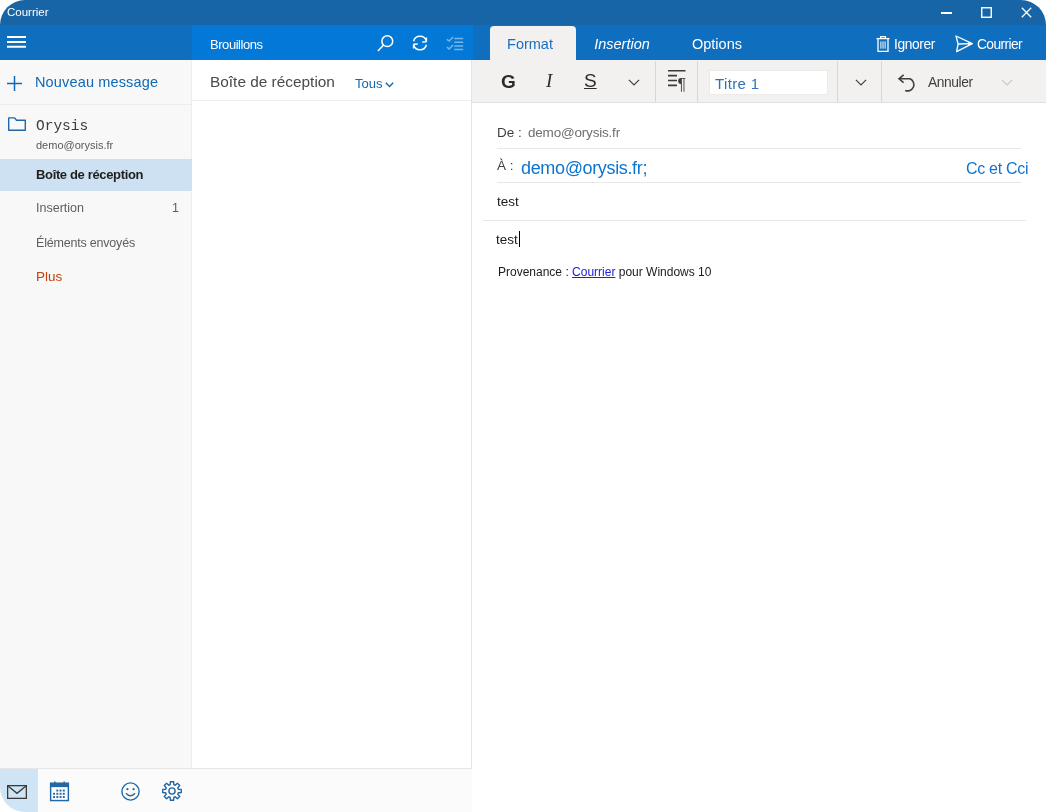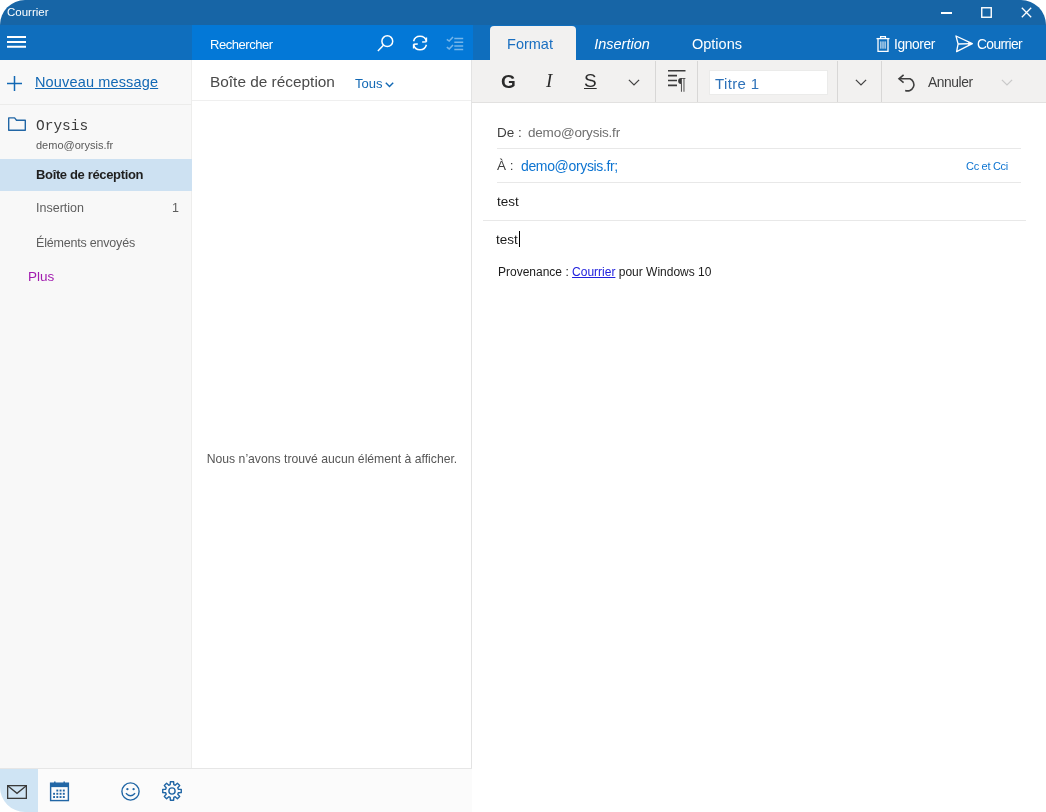--- a/index.html
+++ b/index.html
@@ -22,21 +22,21 @@
     <path d="M0.8 0.8 L10.2 10.2 M10.2 0.8 L0.8 10.2" stroke="#fff" stroke-width="1.3"></path>
   </svg>
 
   <div class="abs" style="left:0;top:25px;width:1046px;height:35px;background:#0f6ebd;"></div>
   <div class="abs" style="left:192px;top:25px;width:281px;height:35px;background:#0378d7;"></div>
 
   <svg class="abs" style="left:7px;top:36px;" width="19" height="12" viewBox="0 0 19 12">
     <path d="M0 1.1 H19 M0 5.9 H19 M0 10.7 H19" stroke="#fff" stroke-width="2"></path>
   </svg>
 
-  <div class="abs" style="left:210px;top:37px;font-size:13px;letter-spacing:-0.45px;color:#fff;">Rechercher</div>
+  <div class="abs" style="left:210px;top:37px;font-size:13px;letter-spacing:-0.45px;color:#fff;">Brouillons</div>
   <svg class="abs" style="left:377px;top:32px;" width="20" height="21" viewBox="0 0 20 21">
     <circle cx="10.3" cy="9.2" r="5.4" fill="none" stroke="#fff" stroke-width="1.5"></circle>
     <path d="M6.4 13.3 L0.9 19" stroke="#fff" stroke-width="1.5"></path>
   </svg>
   <svg class="abs" style="left:410px;top:33px;" width="20" height="20" viewBox="0 0 20 20">
     <path d="M3.6 8.3 A6.6 6.6 0 0 1 16.4 8.3" fill="none" stroke="#fff" stroke-width="1.5"></path>
     <path d="M16.4 8.8 L16.4 4.4 M16.4 8.8 L12.2 9.1" fill="none" stroke="#fff" stroke-width="1.5"></path>
     <path d="M16.4 11.7 A6.6 6.6 0 0 1 3.6 11.7" fill="none" stroke="#fff" stroke-width="1.5"></path>
     <path d="M3.6 11.2 L3.6 15.6 M3.6 11.2 L7.8 10.9" fill="none" stroke="#fff" stroke-width="1.5"></path>
   </svg>
@@ -62,47 +62,46 @@
     <path d="M3.1 9 L17.3 8.6" stroke="#fff" stroke-width="1.3"></path>
     <path d="M17.3 8.6 L13.2 6.9 L13.2 10.4 Z" fill="#fff"></path>
   </svg>
   <div class="abs" style="left:977px;top:37px;font-size:13.8px;letter-spacing:-0.6px;color:#fff;">Courrier</div>
 
   <div class="abs" style="left:0;top:60px;width:192px;height:709px;background:#f8f8f8;border-right:1px solid #ededec;box-sizing:border-box;"></div>
 
   <svg class="abs" style="left:7px;top:76px;" width="15" height="15" viewBox="0 0 15 15">
     <path d="M7.5 0 V15 M0 7.5 H15" stroke="#1268b4" stroke-width="1.5"></path>
   </svg>
-  <div class="abs" style="left:35px;top:73.5px;font-size:14.5px;letter-spacing:0.15px;color:#1268b4;text-decoration:underline;">Nouveau message</div>
+  <div class="abs" style="left:35px;top:73.5px;font-size:14.5px;letter-spacing:0.15px;color:#1268b4;">Nouveau message</div>
   <div class="abs" style="left:0;top:104px;width:192px;height:1px;background:#ececeb;"></div>
 
   <svg class="abs" style="left:8px;top:117px;" width="18" height="14" viewBox="0 0 18 14">
     <path d="M0.7 13.3 V0.9 H6.6 L8.5 3.2 H17.3 V13.3 Z" fill="none" stroke="#2166a5" stroke-width="1.4" stroke-linejoin="round"></path>
   </svg>
   <div class="abs" style="left:36px;top:118px;font-size:14.5px;color:#3b3b3b;font-family:Liberation Mono, monospace;">Orysis</div>
   <div class="abs" style="left:36px;top:139px;font-size:11px;color:#595959;">demo@orysis.fr</div>
 
   <div class="abs" style="left:0;top:159px;width:192px;height:32px;background:#cde1f2;"></div>
   <div class="abs" style="left:36px;top:167px;font-size:13px;letter-spacing:-0.35px;font-weight:bold;color:#1f1f1f;">Boîte de réception</div>
 
   <div class="abs" style="left:36px;top:201px;font-size:12.5px;color:#5e5e5e;">Insertion</div>
   <div class="abs" style="left:172px;top:201px;font-size:12.5px;color:#5e5e5e;">1</div>
 
   <div class="abs" style="left:36px;top:236px;font-size:12.5px;letter-spacing:-0.2px;color:#5e5e5e;">Éléments envoyés</div>
 
-  <div class="abs" style="left:28px;top:268.5px;font-size:13.5px;color:#a21caf;">Plus</div>
+  <div class="abs" style="left:36px;top:268.5px;font-size:13.5px;color:#c2410c;">Plus</div>
 
   <div class="abs" style="left:192px;top:60px;width:280px;height:709px;background:#fff;border-right:1px solid #e3e3e3;box-sizing:border-box;"></div>
   <div class="abs" style="left:210px;top:73px;font-size:15.4px;color:#4a4a4a;">Boîte de réception</div>
   <div class="abs" style="left:355px;top:76px;font-size:13px;color:#1268b4;">Tous</div>
   <svg class="abs" style="left:385px;top:81.5px;" width="9" height="6" viewBox="0 0 9 6">
     <path d="M0.8 0.8 L4.5 4.6 L8.2 0.8" fill="none" stroke="#1268b4" stroke-width="1.4"></path>
   </svg>
   <div class="abs" style="left:192px;top:100px;width:279px;height:1px;background:#efefef;"></div>
-  <div class="abs" style="left:192px;top:452px;width:280px;text-align:center;font-size:12.2px;color:#565656;">Nous n’avons trouvé aucun élément à afficher.</div>
 
   <div class="abs" style="left:472px;top:60px;width:574px;height:43px;background:#f2f1f0;border-bottom:1px solid #e2e1e0;box-sizing:border-box;"></div>
   <div class="abs" style="left:501px;top:71px;font-size:19px;font-weight:bold;color:#2b2b2b;">G</div>
   <div class="abs" style="left:546px;top:70px;font-size:19px;font-style:italic;font-family:'Liberation Serif',serif;color:#2b2b2b;">I</div>
   <div class="abs" style="left:584px;top:70px;font-size:19px;text-decoration:underline;color:#2b2b2b;">S</div>
   <svg class="abs" style="left:628px;top:79px;" width="12" height="7" viewBox="0 0 12 7">
     <path d="M0.9 0.9 L6 5.9 L11.1 0.9" fill="none" stroke="#444" stroke-width="1.3"></path>
   </svg>
   <div class="abs" style="left:655px;top:61px;width:1px;height:41px;background:#d8d7d6;"></div>
 
@@ -126,22 +125,22 @@
   <div class="abs" style="left:928px;top:75px;font-size:13.8px;letter-spacing:-0.4px;color:#3f3f3f;">Annuler</div>
   <svg class="abs" style="left:1001px;top:79px;" width="12" height="7" viewBox="0 0 12 7">
     <path d="M0.9 0.9 L6 5.9 L11.1 0.9" fill="none" stroke="#c9c9c9" stroke-width="1.3"></path>
   </svg>
 
   <div class="abs" style="left:497px;top:124.5px;font-size:13.5px;color:#3f3f3f;">De&nbsp;:</div>
   <div class="abs" style="left:528px;top:124.5px;font-size:13.5px;letter-spacing:-0.2px;color:#6f6f6f;">demo@orysis.fr</div>
   <div class="abs" style="left:497px;top:148px;width:524px;height:1px;background:#e8e8e8;"></div>
 
   <div class="abs" style="left:497px;top:158px;font-size:13.5px;color:#3f3f3f;">À&nbsp;:</div>
-  <div class="abs" style="left:521px;top:158px;font-size:14px;letter-spacing:-0.35px;color:#0d74d1;">demo@orysis.fr;</div>
-  <div class="abs" style="left:966px;top:160px;font-size:11px;letter-spacing:-0.3px;color:#0d74d1;">Cc et Cci</div>
+  <div class="abs" style="left:521px;top:158px;font-size:18px;letter-spacing:-0.35px;color:#0d74d1;">demo@orysis.fr;</div>
+  <div class="abs" style="left:966px;top:160px;font-size:16px;letter-spacing:-0.3px;color:#0d74d1;">Cc et Cci</div>
   <div class="abs" style="left:497px;top:182px;width:524px;height:1px;background:#e8e8e8;"></div>
 
   <div class="abs" style="left:497px;top:194px;font-size:13.5px;color:#1b1b1b;">test</div>
   <div class="abs" style="left:483px;top:220px;width:543px;height:1px;background:#e8e8e8;"></div>
 
   <div class="abs" style="left:496px;top:232px;font-size:13.5px;color:#1b1b1b;">test</div>
   <div class="abs" style="left:519px;top:231px;width:1px;height:16px;background:#000;"></div>
 
   <div class="abs" style="left:498px;top:265px;font-size:12px;color:#1b1b1b;">Provenance&nbsp;: <span style="color:#2121dd;text-decoration:underline;">Courrier</span> pour Windows 10</div>
 

